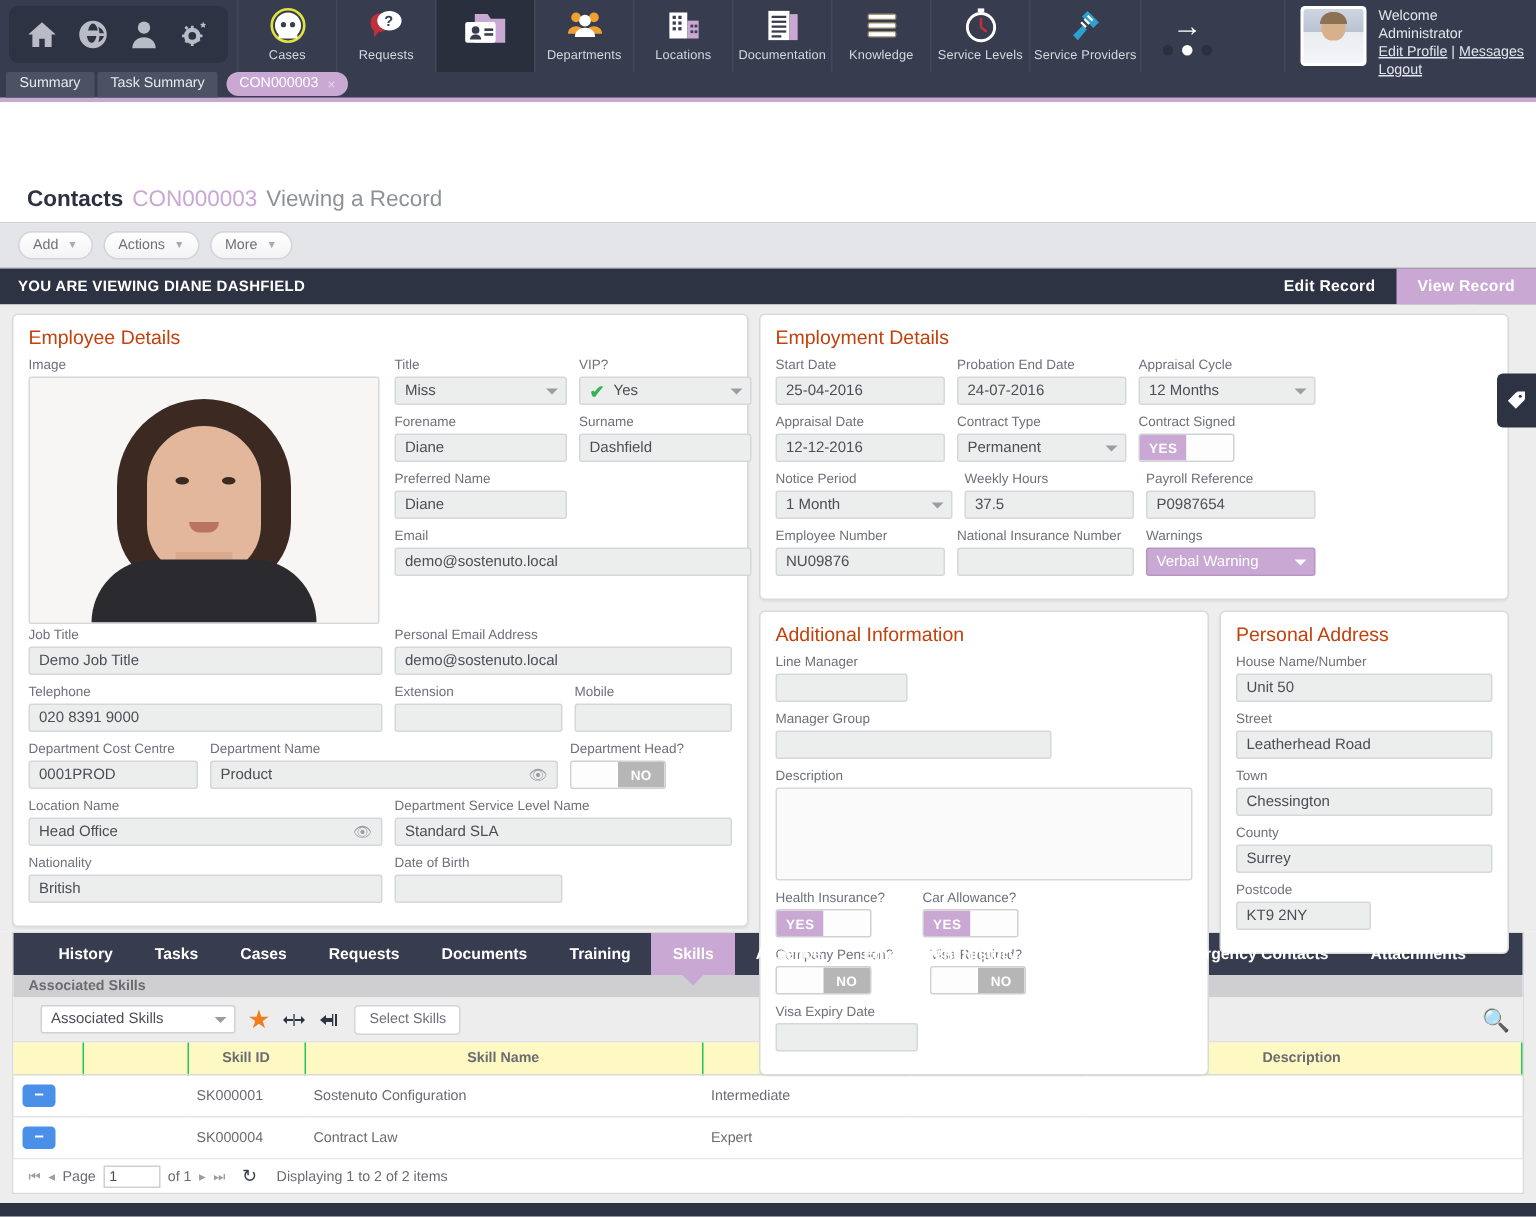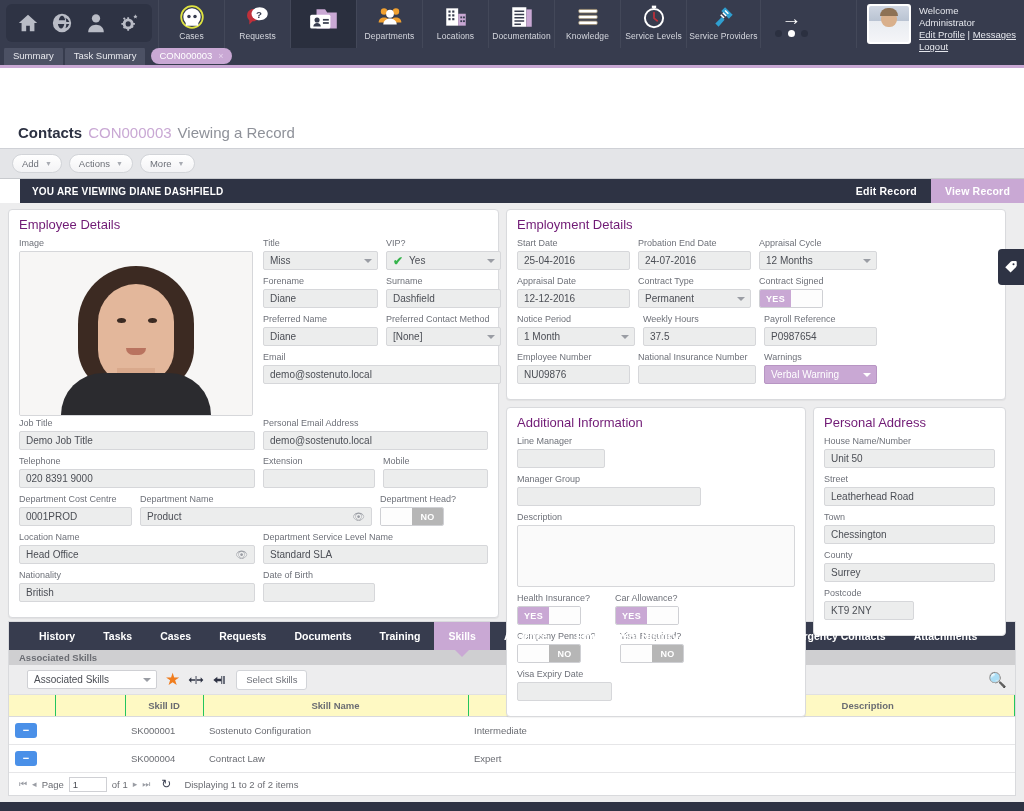--- a/index.html
+++ b/index.html
@@ -113,21 +113,20 @@
     display:flex; align-items:center; gap:6px; cursor:pointer;
   }
   .abtn .car { font-size:7px; color:#a8abb2; }
 
   
   .viewbar {
     height:24px; background:#2e3344; color:#fff;
     display:flex; align-items:center; padding-left:12px;
     font-size:10px; font-weight:bold; letter-spacing:.2px;
     position:relative;
-    margin-left:20px;
   }
   .viewbar .modes { margin-left:auto; display:flex; height:100%; }
   .modebtn {
     display:flex; align-items:center; padding:0 14px; cursor:pointer;
     font-size:10.5px; font-weight:bold; color:#ffffff;
   }
   .modebtn.on { background:#c9a8d4; position:relative; }
   .modebtn.on:after{
     content:""; position:absolute; left:50%; bottom:-7px; transform:translateX(-50%);
     border-left:7px solid transparent; border-right:7px solid transparent;
@@ -141,21 +140,21 @@
     display:flex; gap:7px; align-items:flex-start;
   }
   .col { display:flex; flex-direction:column; gap:7px;align-items:flex-end; }
   .panel {
     background:#fff; border:1px solid #d9dadd; border-radius:4px;
     padding:7px 10px 9px 10px;
     box-shadow:0 1px 1px rgba(0,0,0,.05);
   }
   .panel h3 {
     margin:0 0 6px 0; font-size:13px; font-weight:normal;
-    color:#701a75;
+    color:#c2410c;
   }
   .fgrid { display:flex; flex-wrap:wrap; gap:0 8px; }
   .fld { margin-bottom:6px; }
   .fld label {
     display:block; font-size:9px; color:#6e7179; margin-bottom:2px;
     line-height:11px; white-space:nowrap;
   }
   .inp {
     height:19px; background:#eceded; border:1px solid #d6d7da; border-radius:2px;
     font-size:10px; color:#4b4e55; padding:0 6px;
@@ -539,27 +538,20 @@
             <label>Forename</label>
             <div class="inp">Diane</div>
           </div>
           <div class="fld" style="width:115px">
             <label>Surname</label>
             <div class="inp">Dashfield</div>
           </div>
           <div class="fld" style="width:115px">
             <label>Preferred Name</label>
             <div class="inp">Diane</div>
-          </div>
-          <div class="fld" style="width:115px">
-            <label>Preferred Contact Method</label>
-            <div class="inp sel">
-              <span>[None]</span>
-              <i class="car"></i>
-            </div>
           </div>
           <div class="fld" style="width:238px">
             <label>Email</label>
             <div class="inp">demo@sostenuto.local</div>
           </div>
         </div>
       </div>
     </div>
 
     <div class="fgrid" style="margin-top:2px">

